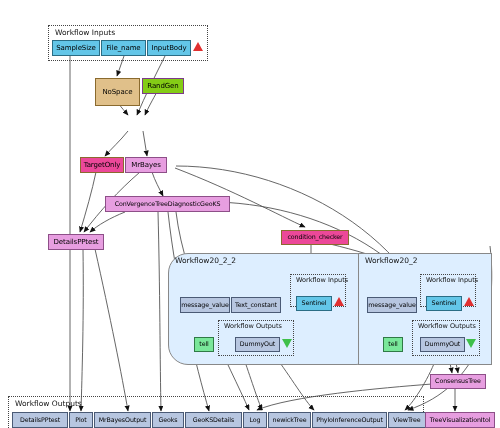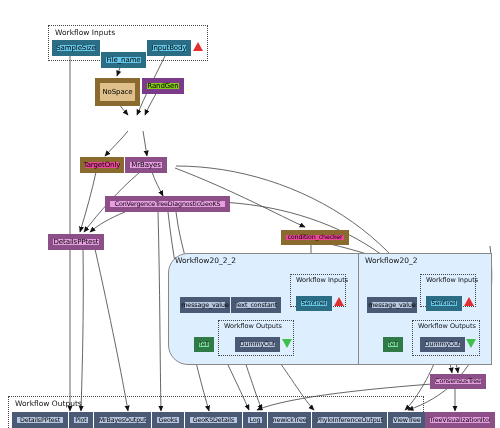--- a/index.html
+++ b/index.html
@@ -10,21 +10,21 @@
 
   
   .group{position:absolute;box-sizing:border-box;}
   .grp-dotted{border:1px dotted #444;background:transparent;}
   .grp-solid{border:1px solid #888;background:#ddeeff;}
   .grp-label{position:absolute;top:2px;left:6px;font-size:7.5px;color:#111;
              white-space:nowrap;background:transparent;}
   .grp-label-inner{position:absolute;top:1px;left:5px;font-size:6.5px;color:#111;white-space:nowrap;}
 
   
-  .node{position:absolute;box-sizing:border-box;border:5px solid #ec4899;
+  .node{position:absolute;box-sizing:border-box;border:1px solid #ec4899;
         display:flex;align-items:center;justify-content:center;
         font-size:7px;color:#000;white-space:nowrap;line-height:1;
         letter-spacing:-0.1px;}
   .n-input{background:#63c6e8;border-color:#2a6d85;}
   .n-proc{background:#e79ee0;border-color:#8d4f88;}
   .n-tan{background:#ec4899;border-color:#8a6a2e;}
   .n-tan2{background:#e0c08a;border-color:#8a6a2e;}
   .n-violet{background:#84cc16;border-color:#7c3a8a;}
   .n-out{background:#b7c6e0;border-color:#4a5a75;}
   .n-green{background:#79e79a;border-color:#2f7a46;}
@@ -111,21 +111,21 @@
       <path d="M432,368 C380,372 290,380 257,394"></path>
 
       <path d="M490,230 C498,300 480,370 408,394"></path>
     </g>
   </svg>
 
   <div class="group grp-dotted" style="left:48px;top:9px;width:160px;height:36px;">
     <span class="grp-label">Workflow Inputs</span>
   </div>
   <div class="node n-input" style="left:52px;top:24px;width:48px;height:16px;">SampleSize</div>
-  <div class="node n-input" style="left:101px;top:24px;width:45px;height:16px;margin-top:12px;">File_name</div>
+  <div class="node n-input" style="left:101px;top:24px;width:45px;height:16px;">File_name</div>
   <div class="node n-input" style="left:147px;top:24px;width:44px;height:16px;">InputBody</div>
   <div class="tri tri-up" style="left:193px;top:26px;"></div>
 
   <div class="node n-tan2" style="left:95px;top:62px;width:45px;height:28px;">NoSpace</div>
   <div class="node n-violet" style="left:142px;top:62px;width:42px;height:16px;">RandGen</div>
 
 
   <div class="node n-tan" style="left:80px;top:141px;width:44px;height:16px;">TargetOnly</div>
   <div class="node n-proc" style="left:125px;top:141px;width:42px;height:16px;">MrBayes</div>
 

